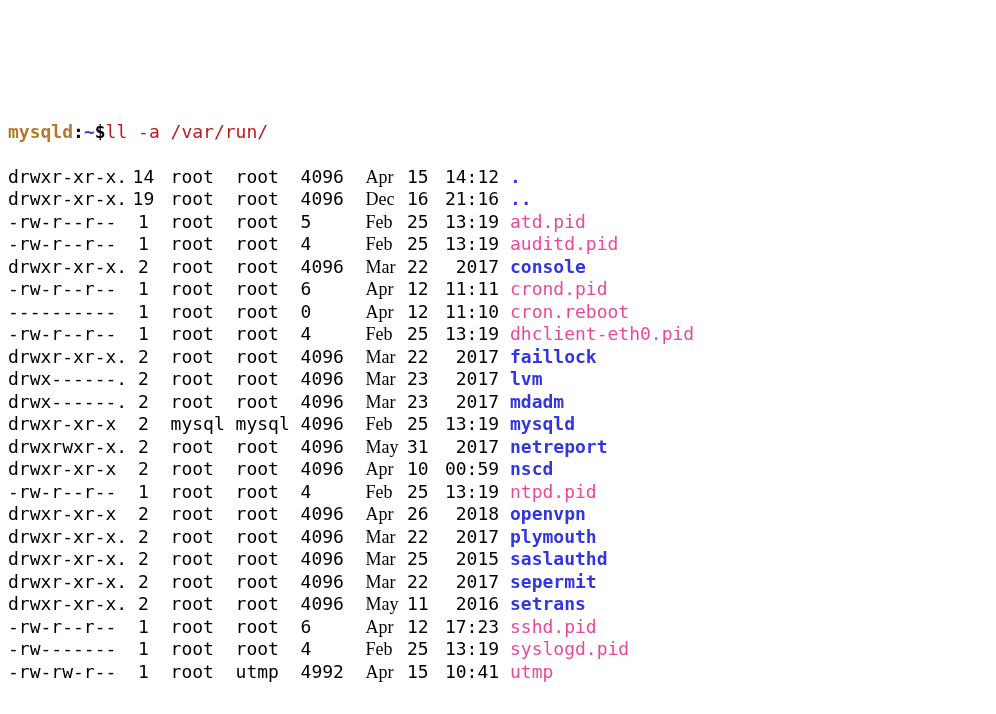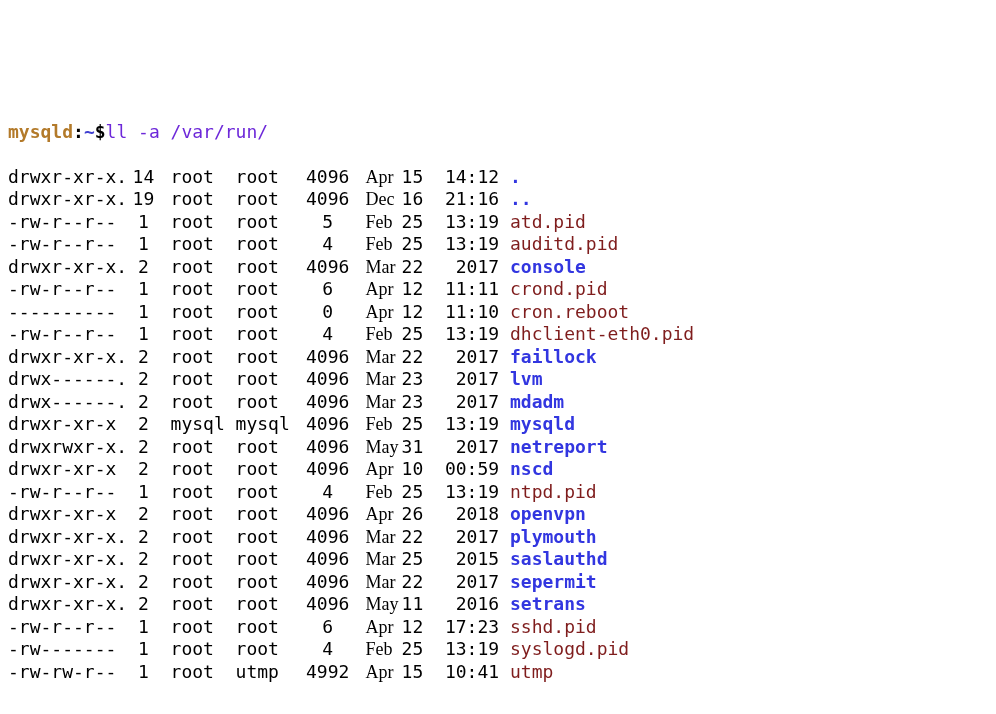--- a/index.html
+++ b/index.html
@@ -9,31 +9,31 @@
     font-family: "DejaVu Sans Mono", "Liberation Mono", "Consolas", monospace;
     font-size: 18px;
     line-height: 1.25;
     color: #000000;
     white-space: pre;
   }
   .host { color: #b37a2a; font-weight: bold; }
   .colon { color: #000000; font-weight: bold; }
   .tilde { color: #4040d0; font-weight: bold; }
   .dollar { color: #000000; font-weight: bold; }
-  .cmd { color: #6d28d9; }
+  .cmd { color: #b91c1c; }
   .dir { color: #3236e0; font-weight: bold; }
-  .file { color: #7f1d1d; }
+  .file { color: #ec4899; }
   .row { display: block; }
   .perms { display:inline-block; width: 11ch; }
   .links { display:inline-block; width: 3ch; text-align:center; }
   .owner { display:inline-block; width: 6ch; }
   .group { display:inline-block; width: 6ch; }
-  .size  { display:inline-block; width: 5ch; text-align:center; }
+  .size  { display:inline-block; width: 5ch; text-align:left; }
   .month { display:inline-block; width: 4ch; font-family: Liberation Serif, serif; }
-  .day   { display:inline-block; width: 3ch; text-align:left; }
+  .day   { display:inline-block; width: 3ch; text-align:center; }
   .time  { display:inline-block; width: 6ch; text-align:right; }
   .name  { display:inline-block; }
 </style>
 </head>
 <body>
 
 
 
 <div>
 <span class="row"><span class="host">mysqld</span><span class="colon">:</span><span class="tilde">~</span><span class="dollar">$</span><span class="cmd">ll -a /var/run/</span></span>

